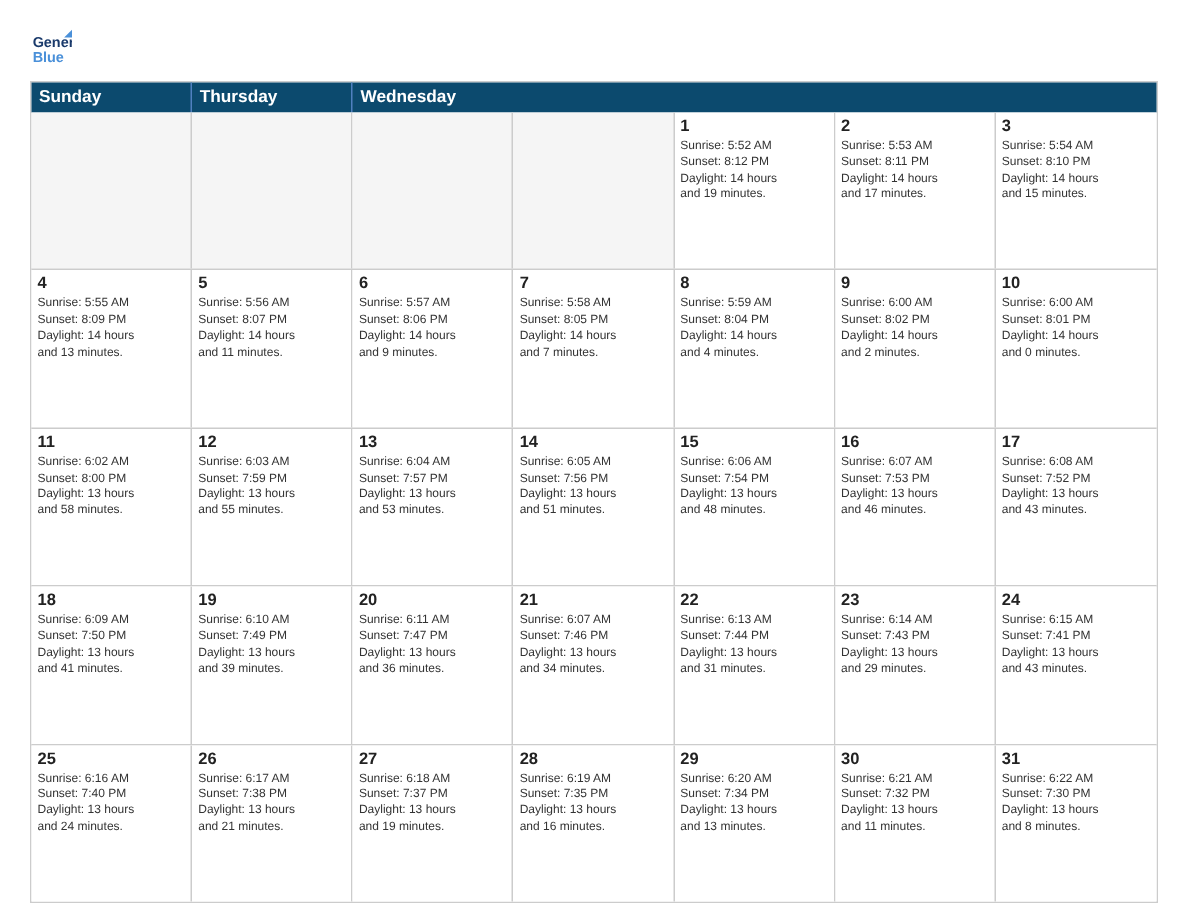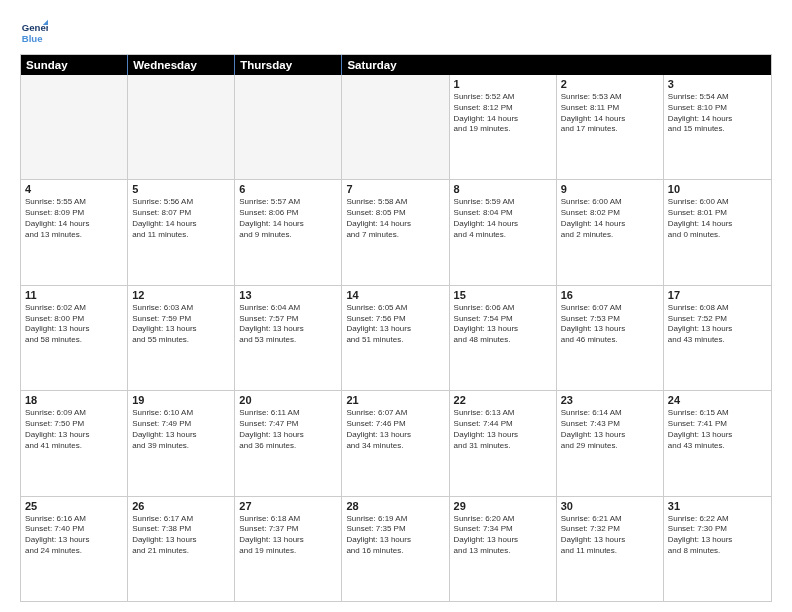--- a/index.html
+++ b/index.html
@@ -47,21 +47,21 @@
     }
     .calendar {
       flex: 1;
       display: flex;
       flex-direction: column;
       border: 1px solid #ccc;
     }
     .cal-header {
       display: grid;
       grid-template-columns: repeat(7, 1fr);
-      background: #000000;
+      background: #0c4a6e;
     }
     .cal-header-cell {
       color: #fff;
       font-size: 11.5px;
       font-weight: bold;
       padding: 4px 5px;
       text-align: left;
       border-right: 1px solid #5080c0;
     }
     .cal-header-cell:last-child { border-right: none; }
@@ -115,23 +115,22 @@
     </div>
     <div class="title-block">
       <div class="month-title"></div>
       <div class="location-title"></div>
     </div>
   </div>
 
   <div class="calendar">
     <div class="cal-header" id="cal-header">
         <div class="cal-header-cell">Sunday</div>
+        <div class="cal-header-cell">Thursday</div>
         <div class="cal-header-cell">Wednesday</div>
-        <div class="cal-header-cell">Thursday</div>
-        <div class="cal-header-cell">Saturday</div>
       </div>
     <div class="cal-body" id="cal-body">
         <div class="cal-row">
           <div class="cal-cell empty"></div>
           <div class="cal-cell empty"></div>
           <div class="cal-cell empty"></div>
           <div class="cal-cell empty"></div>
           <div class="cal-cell">
             <span class="day-num">1</span>
             <div class="cell-text">Sunrise: 5:52 AM</div>

